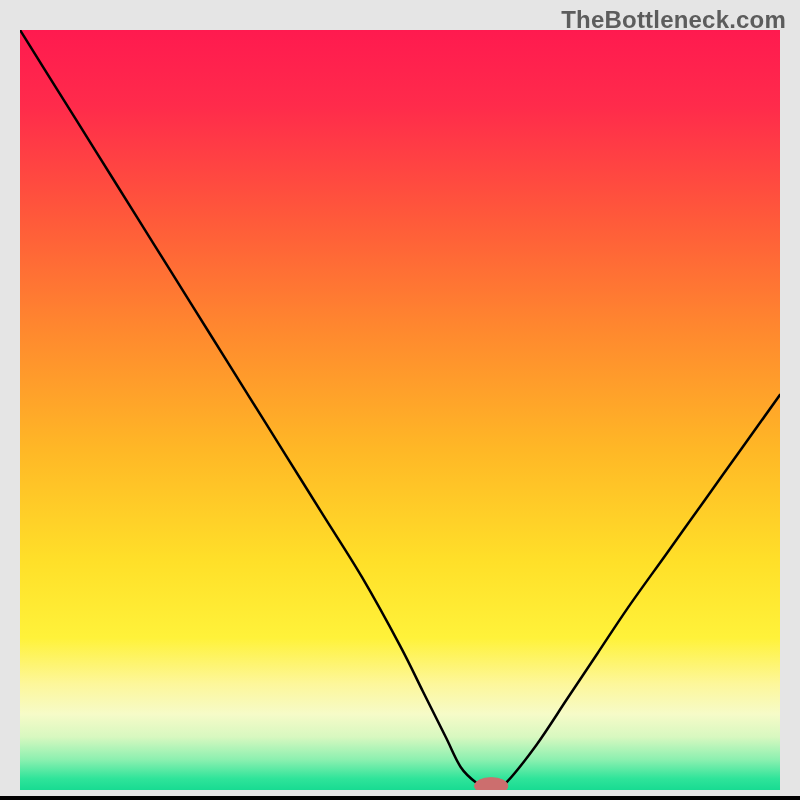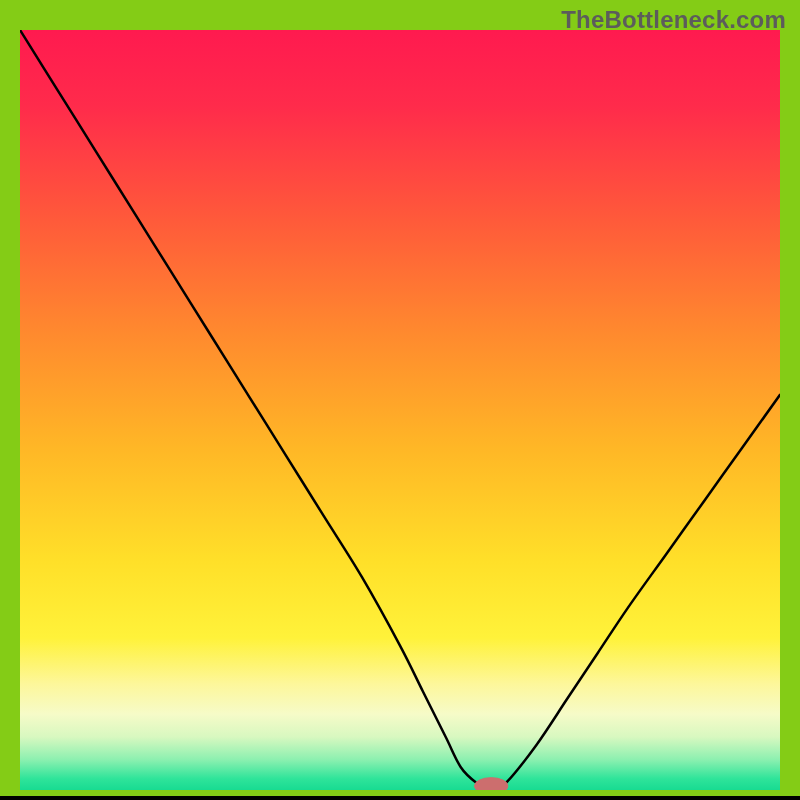--- a/index.html
+++ b/index.html
@@ -8,21 +8,21 @@
     width: 800px;
     height: 800px;
     background: #000;
     overflow: hidden;
     font-family: Arial, Helvetica, sans-serif;
   }
   .frame {
     position: relative;
     width: 800px;
     height: 796px;
-    background: #84cc16;
+    background: #e5e5e5;
   }
   .watermark {
     position: absolute;
     top: 6px;
     right: 14px;
     font-size: 24px;
     font-weight: bold;
     color: #5c5c5c;
     letter-spacing: 0.2px;
     z-index: 10;

